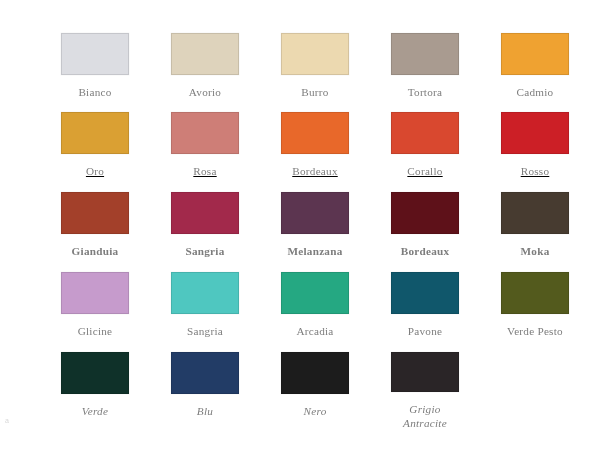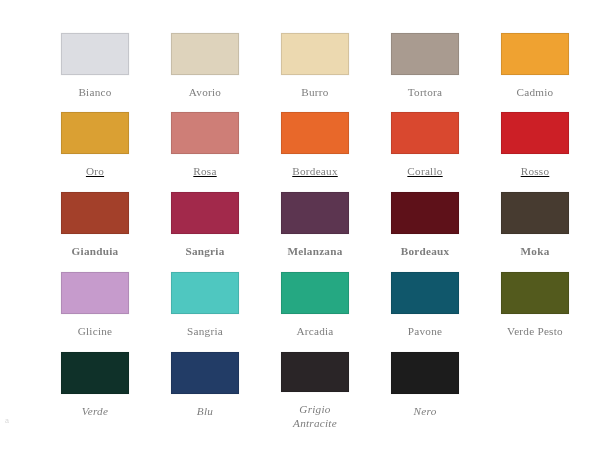--- a/index.html
+++ b/index.html
@@ -180,23 +180,23 @@
     <div class="swatch-row" id="row-4">
       <div class="swatch-cell">
         <div class="swatch-chip" style="background-color: rgb(15, 49, 41);"></div>
         <div class="swatch-label">Verde</div>
       </div>
       <div class="swatch-cell">
         <div class="swatch-chip" style="background-color: rgb(34, 60, 102);"></div>
         <div class="swatch-label">Blu</div>
       </div>
       <div class="swatch-cell">
+        <div class="swatch-chip" style="background-color: rgb(28, 28, 28);"></div>
+        <div class="swatch-label">Nero</div>
+      </div>
+      <div class="swatch-cell">
         <div class="swatch-chip" style="background-color: rgb(42, 37, 39);"></div>
         <div class="swatch-label">Grigio
 Antracite</div>
       </div>
-      <div class="swatch-cell">
-        <div class="swatch-chip" style="background-color: rgb(28, 28, 28);"></div>
-        <div class="swatch-label">Nero</div>
-      </div>
     </div>
   </div>
 <div id="corner-mark">a</div>
 
 </body></html>

